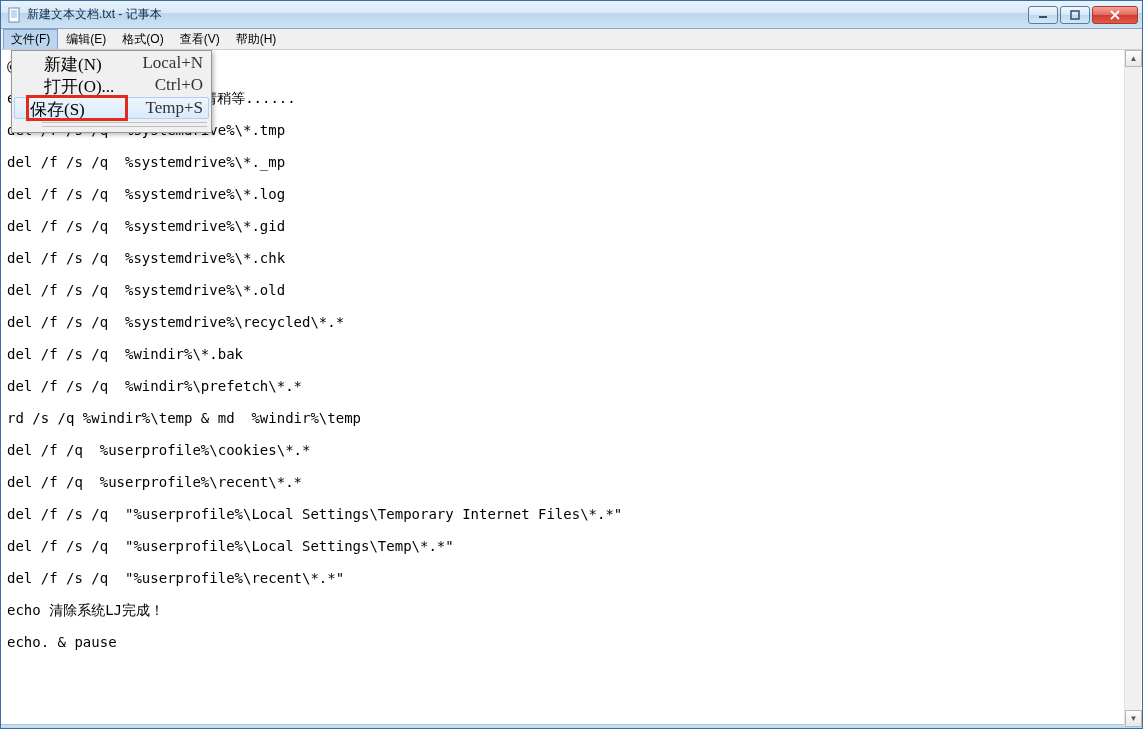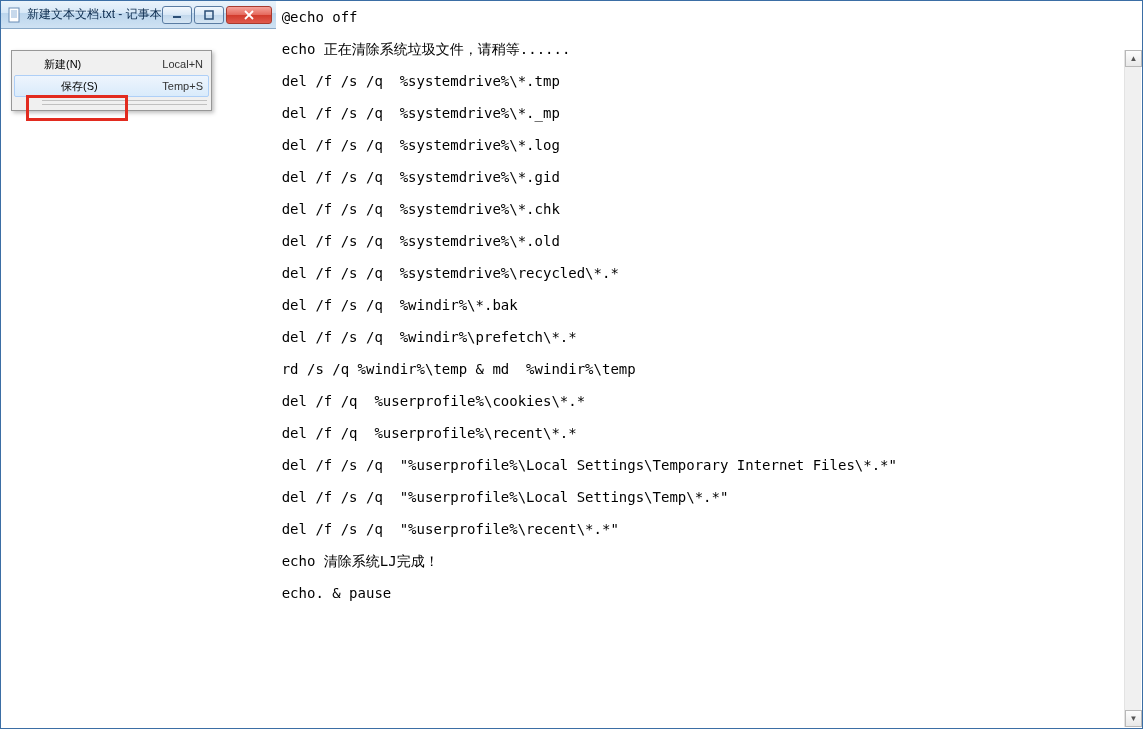--- a/index.html
+++ b/index.html
@@ -11,21 +11,21 @@
     height: 729px;
     overflow: hidden;
   }
   .window {
     width: 1143px;
     height: 729px;
     border: 1px solid #3b6ea5;
     background: #fff;
     position: relative;
     display: flex;
-    flex-direction: row;
+    flex-direction: column;
   }
   .titlebar {
     height: 28px;
     background: linear-gradient(to bottom, #eaf3fb 0%, #d7e8f7 45%, #bcd6ed 46%, #cfe2f3 100%);
     border-bottom: 1px solid #8aa9c7;
     display: flex;
     align-items: center;
     padding: 0 4px 0 6px;
     position: relative;
   }
@@ -100,31 +100,31 @@
     z-index: 100;
     padding: 2px;
   }
   .dropdown-inner {
     background: #f0f0f0;
     position: relative;
   }
   .dd-item {
     height: 22px;
     display: flex;
-    align-items: center;
     padding: 0 6px 0 30px;
     position: relative;
     cursor: default;
-    font-size: 11px;
+    font-size: 17px;
+    font-family: Liberation Serif, serif;
   }
   .dd-item.hover {
     background: linear-gradient(to bottom, #eef5fd, #d9ebfb);
     border: 1px solid #aecff7;
     border-radius: 2px;
-    padding: 0 5px 0 46px;
+    padding: 0 5px 0 15px;
   }
   .dd-label { flex: 1; }
   .dd-shortcut { color: #333; }
   .dd-sep {
     height: 1px;
     background: #c0c0c0;
     margin: 3px 2px 3px 28px;
   }
   .highlight-box {
     position: absolute;
@@ -206,26 +206,37 @@
       </div>
       <div class="win-btn close">
         <svg width="12" height="10">
           <line x1="2" y1="1" x2="10" y2="9" stroke="#fff" stroke-width="1.8"></line>
           <line x1="10" y1="1" x2="2" y2="9" stroke="#fff" stroke-width="1.8"></line>
         </svg>
       </div>
     </div>
   </div>
 
+  <div class="menubar">
+    <div class="menu-item active">文件(F)</div>
+    <div class="menu-item">编辑(E)</div>
+    <div class="menu-item">格式(O)</div>
+    <div class="menu-item">查看(V)</div>
+    <div class="menu-item">帮助(H)</div>
+  </div>
 
   <div class="dropdown">
     <div class="dropdown-inner" id="dropdown-inner">
         <div class="dd-item">
           <span class="dd-label">新建(N)</span>
           <span class="dd-shortcut">Local+N</span>
+        </div>
+        <div class="dd-item">
+          <span class="dd-label">打开(O)...</span>
+          <span class="dd-shortcut">Ctrl+O</span>
         </div>
         <div class="dd-item hover">
           <span class="dd-label">保存(S)</span>
           <span class="dd-shortcut">Temp+S</span>
         </div>
         <div class="dd-sep"></div>
         <div class="dd-sep"></div>
       </div>
   </div>
 

